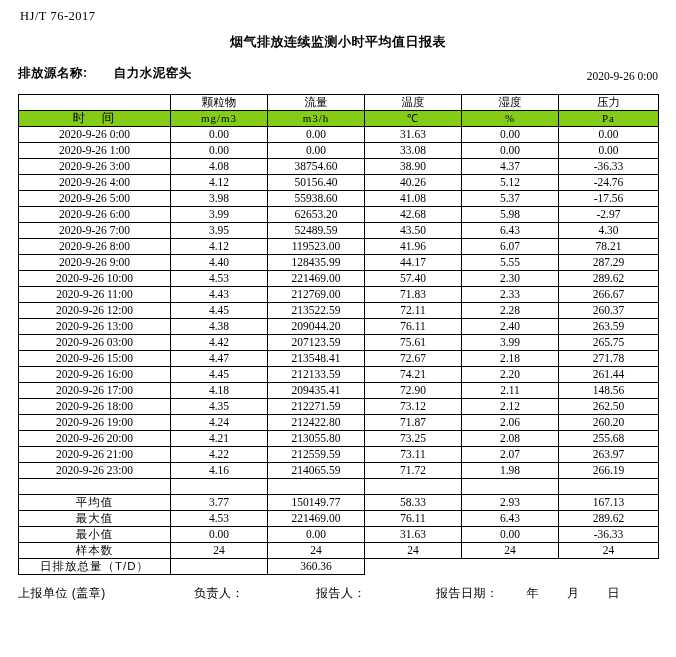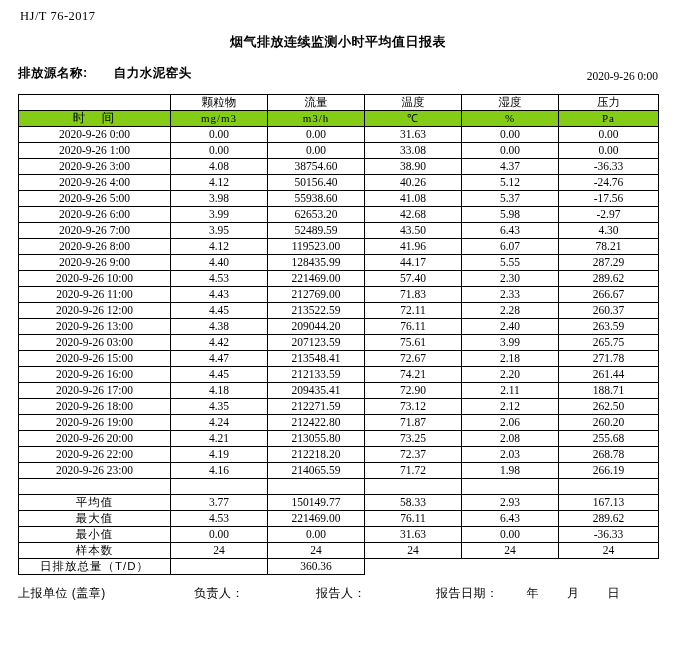--- a/index.html
+++ b/index.html
@@ -243,21 +243,21 @@
           <td>74.21</td>
           <td>2.20</td>
           <td>261.44</td>
         </tr>
         <tr>
           <td>2020-9-26 17:00</td>
           <td>4.18</td>
           <td>209435.41</td>
           <td>72.90</td>
           <td>2.11</td>
-          <td>188.71</td>
+          <td>148.56</td>
         </tr>
         <tr>
           <td>2020-9-26 18:00</td>
           <td>4.35</td>
           <td>212271.59</td>
           <td>73.12</td>
           <td>2.12</td>
           <td>262.50</td>
         </tr>
         <tr>
@@ -270,26 +270,26 @@
         </tr>
         <tr>
           <td>2020-9-26 20:00</td>
           <td>4.21</td>
           <td>213055.80</td>
           <td>73.25</td>
           <td>2.08</td>
           <td>255.68</td>
         </tr>
         <tr>
-          <td>2020-9-26 22:00</td>
-          <td>4.19</td>
-          <td>212218.20</td>
-          <td>72.37</td>
-          <td>2.03</td>
-          <td>268.78</td>
+          <td>2020-9-26 21:00</td>
+          <td>4.22</td>
+          <td>212559.59</td>
+          <td>73.11</td>
+          <td>2.07</td>
+          <td>263.97</td>
         </tr>
         <tr>
           <td>2020-9-26 23:00</td>
           <td>4.16</td>
           <td>214065.59</td>
           <td>71.72</td>
           <td>1.98</td>
           <td>266.19</td>
         </tr>
         <tr class="spacer">

